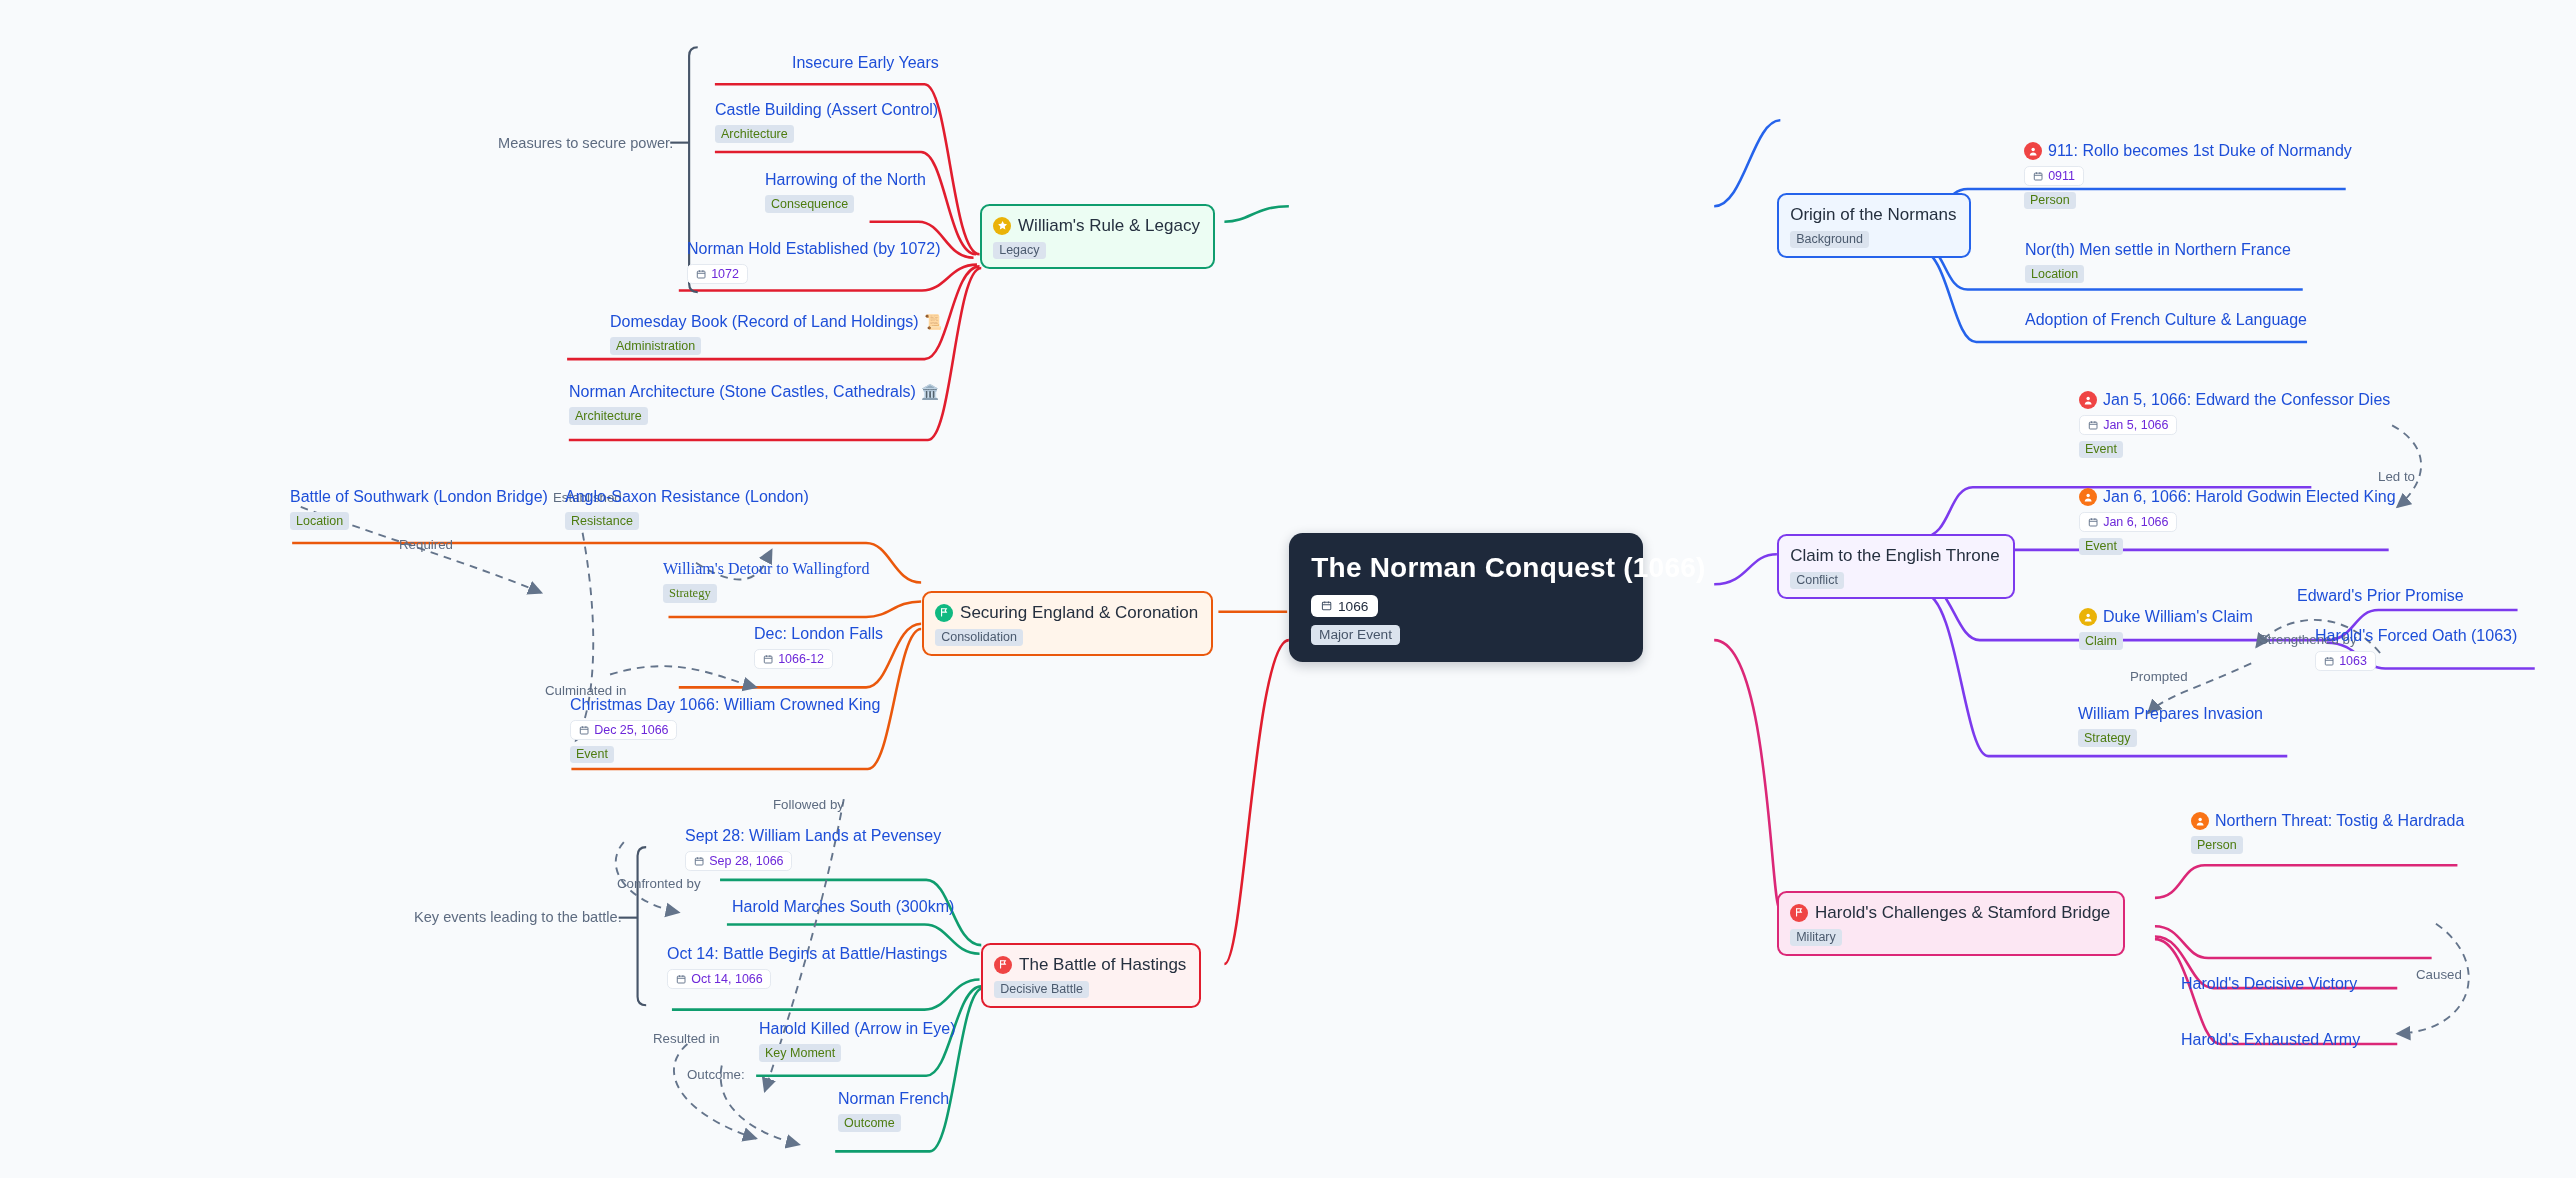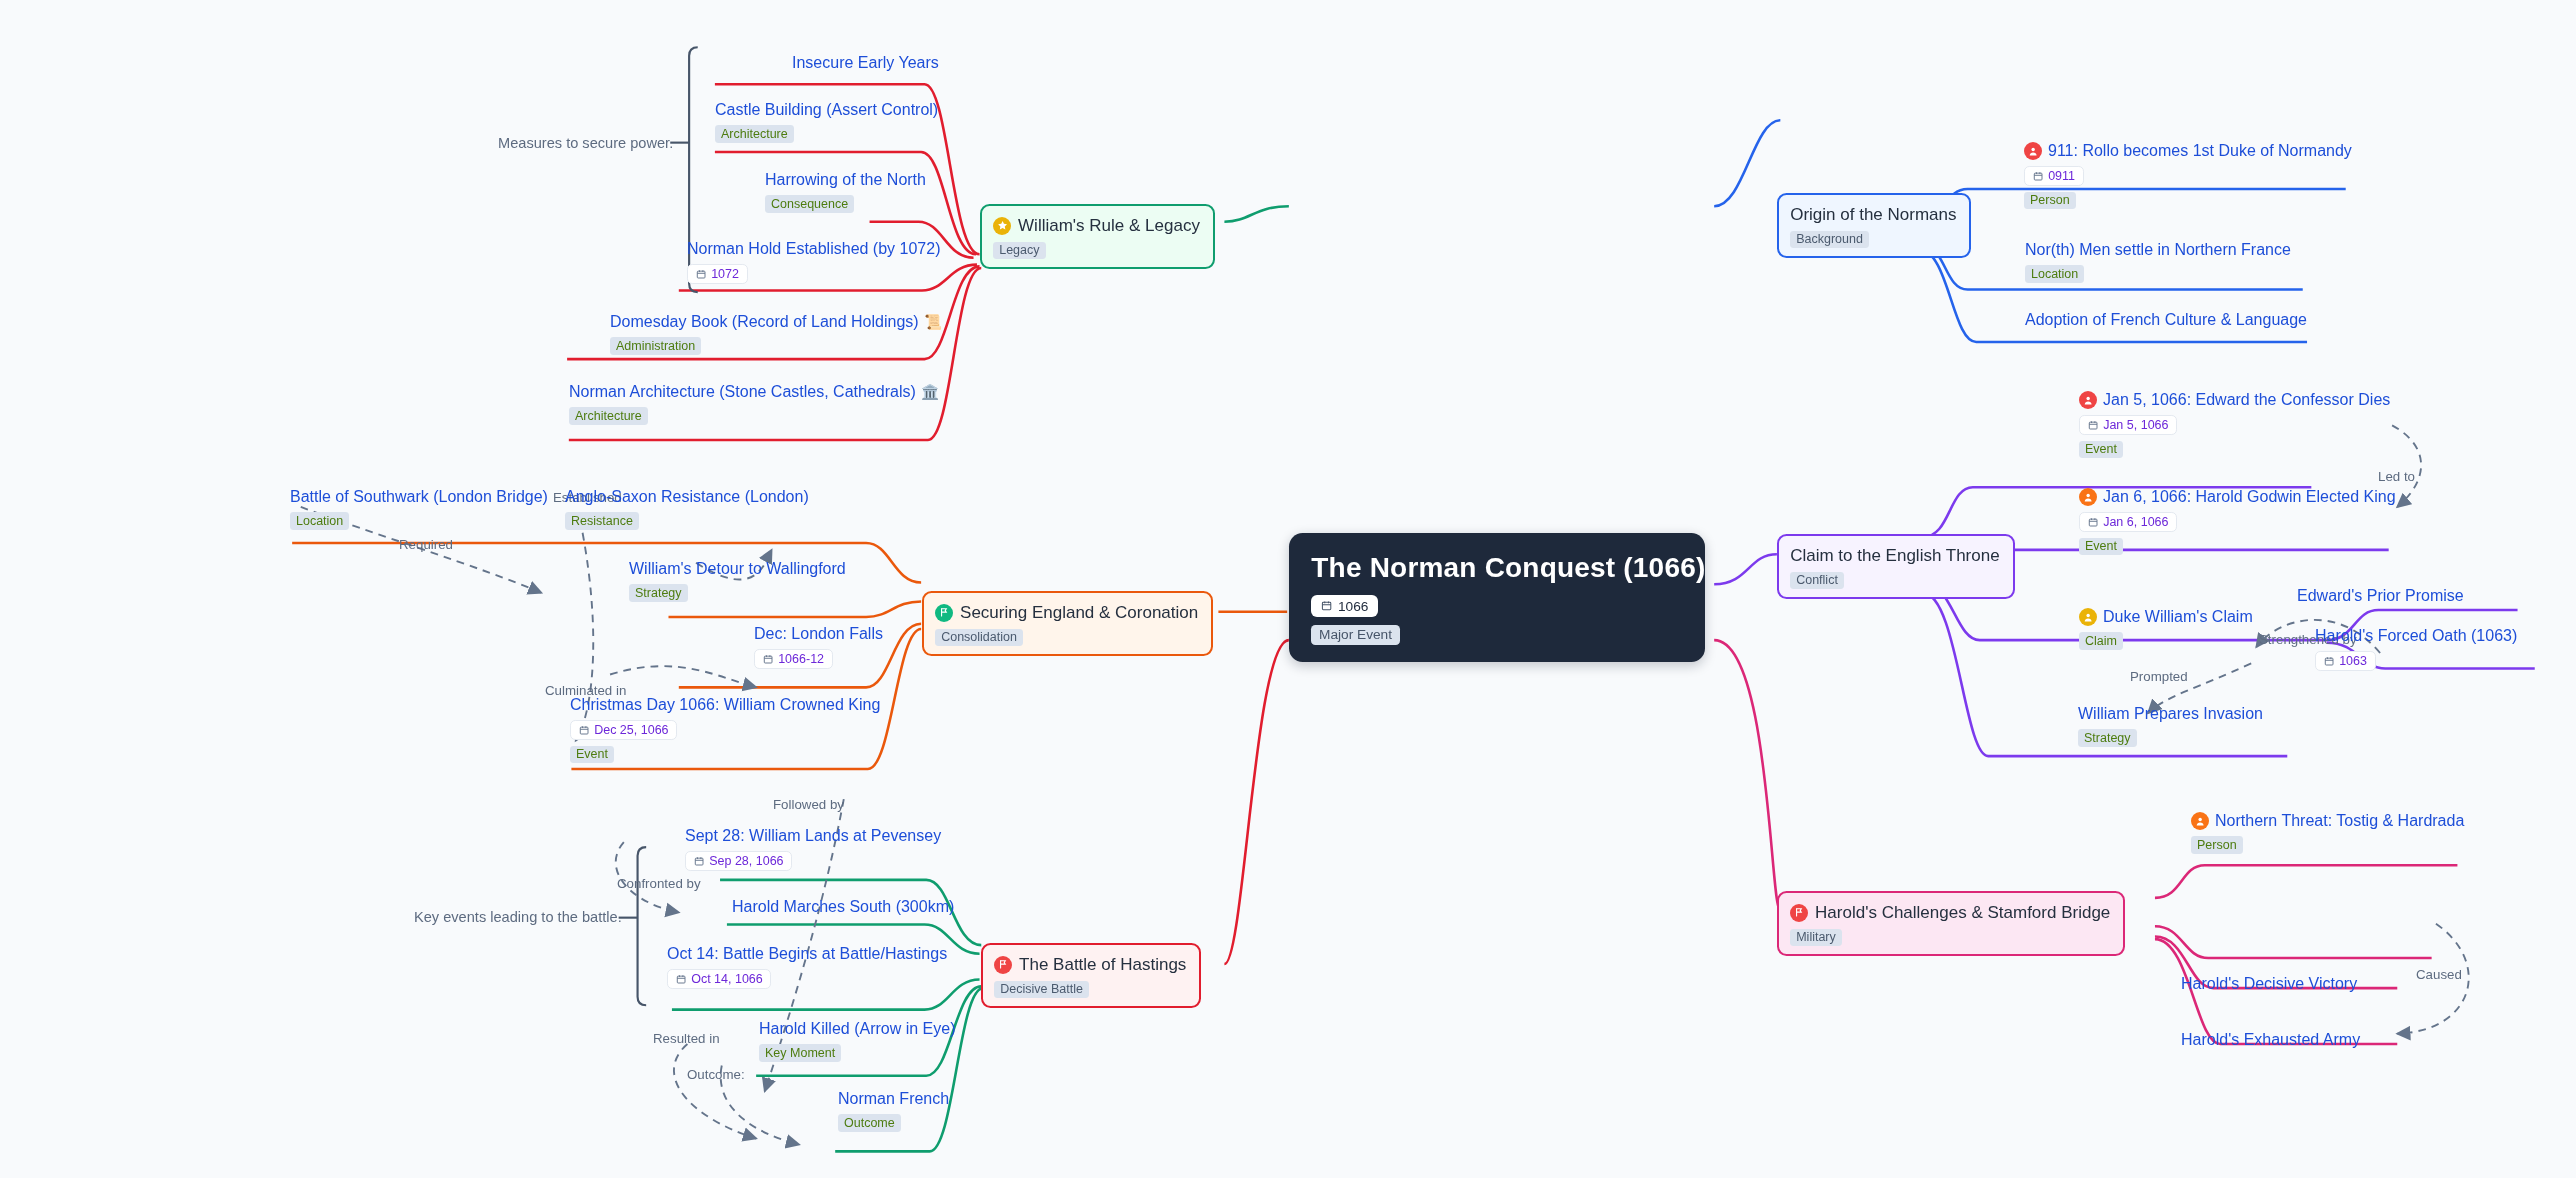--- a/index.html
+++ b/index.html
@@ -198,21 +198,21 @@
       <path d="M678,620 C700,740 690,830 670,862"></path>
       <path d="M810,655 C880,700 890,655 898,640"></path>
       <path d="M710,785 C790,760 840,790 880,800"></path>
       <path d="M726,980 C700,1010 730,1050 790,1062"></path>
       <path d="M982,930 C960,1050 920,1180 890,1270"></path>
       <path d="M800,1215 C760,1250 800,1300 880,1325"></path>
       <path d="M840,1240 C830,1290 880,1320 930,1332"></path>
     </g>
   </svg>
 
-  <div class="root-node" style="left:1289px; top:533px; width:416px;">
+  <div class="root-node" style="left:1289px; top:533px; width:354px;">
     <div class="root-title">The Norman Conquest (1066)</div>
     <div class="root-badges">
       <div class="root-date">
         <svg width="11.2" height="11.2" viewBox="0 0 24 24" fill="none" stroke="#475569" stroke-width="2.2">
           <rect x="3" y="5" width="18" height="16" rx="2"></rect>
             <path d="M3 10h18M8 3v4M16 3v4"></path>
         </svg>
         <span>1066</span>
       </div>
       <div><span class="root-tag">Major Event</span></div>
@@ -306,21 +306,21 @@
     </div>
   </div>
 
   <div class="leaf" style="left:565px; top:488px;">
     <div class="stack">
       <div class="leaf-title">Anglo-Saxon Resistance (London)</div>
       <span class="leaf-tag">Resistance</span>
     </div>
   </div>
 
-  <div class="leaf" style="left:629px; top:560px;">
+  <div class="leaf" style="left:663px; top:560px;font-family:Liberation Serif, serif;">
     <div class="stack">
       <div class="leaf-title">William's Detour to Wallingford</div>
       <span class="leaf-tag">Strategy</span>
     </div>
   </div>
 
   <div class="leaf" style="left:754px; top:625px;">
     <div class="stack">
       <div class="leaf-title">Dec: London Falls</div>
       <span class="leaf-date">

